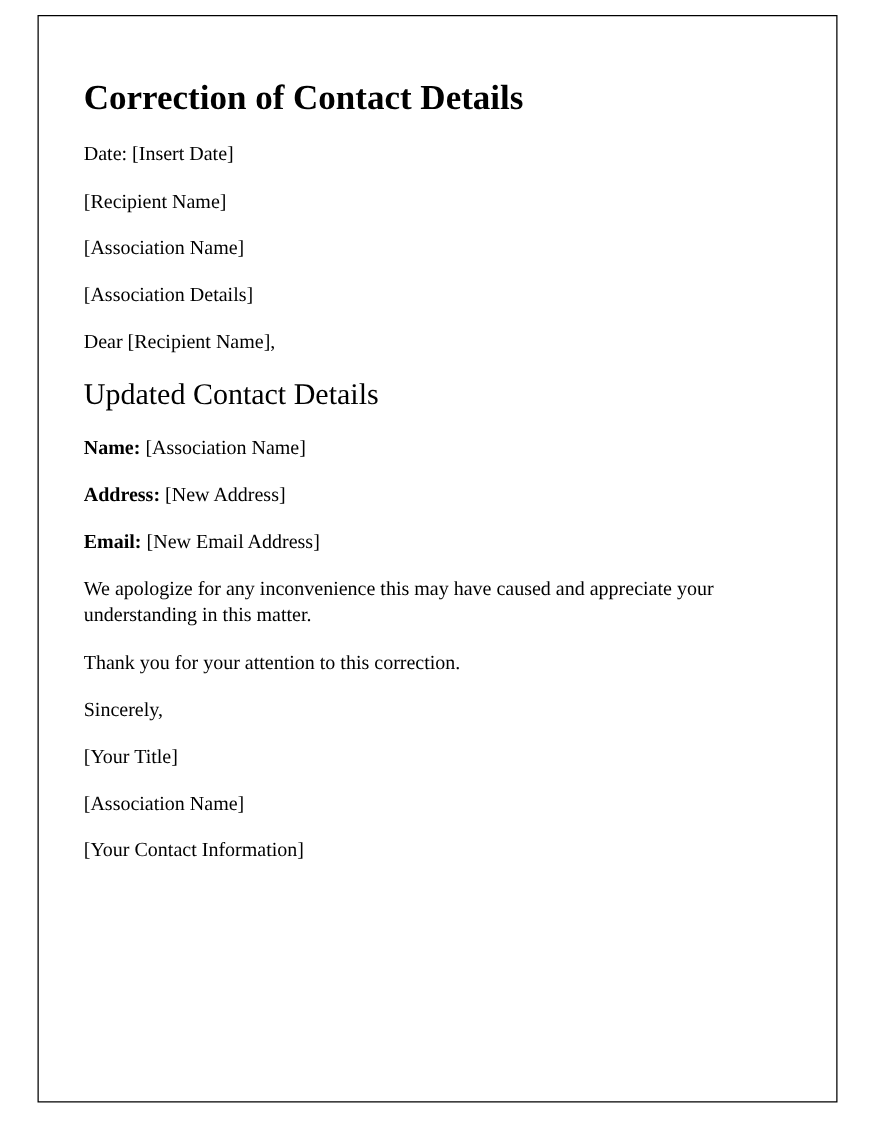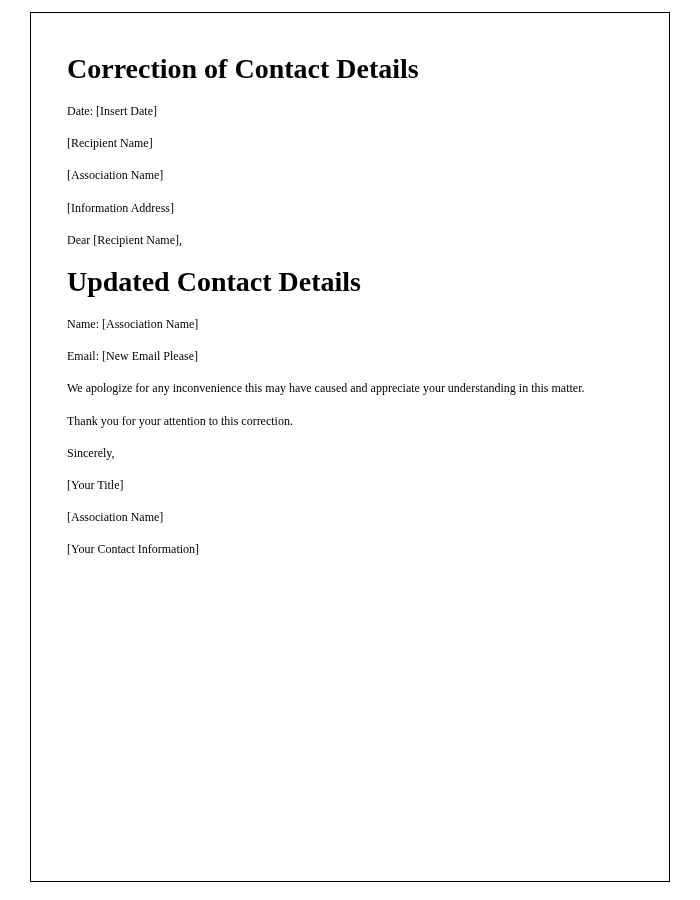--- a/index.html
+++ b/index.html
@@ -13,63 +13,66 @@
       width: 640px;
       margin: 12px auto;
       border: 1px solid #000000;
       padding: 32px 36px 40px 36px;
       box-sizing: border-box;
       min-height: 870px;
     }
     h1 {
       font-size: 28px;
       font-weight: bold;
-      margin: 8px 0 18px 0;
+      margin: 18px 0 18px 0;
     }
     h2 {
-      font-size: 28px;
-      font-weight: bold;
+      font-size: 24px;
+      font-weight: normal;
       margin: 18px 0 18px 0;
     }
     p {
-      font-size: 12px;
+      font-size: 16px;
       margin: 0 0 16px 0;
       line-height: 1.35;
     }
     .label {
-      font-weight: normal;
+      font-weight: bold;
     }
   </style>
 </head>
 <body>
 
 <div class="page">
 
   <h1>Correction of Contact Details</h1>
 
   <p>
     <span>Date: </span><span>[Insert Date]</span>
   </p>
 
   <p>[Recipient Name]</p>
   <p>[Association Name]</p>
-  <p>[Information Address]</p>
+  <p>[Association Details]</p>
 
   <p>
     <span>Dear </span><span>[Recipient Name]</span><span>,</span>
   </p>
 
 
   <h2>Updated Contact Details</h2>
 
   <p>
     <span class="label">Name: </span><span>[Association Name]</span>
   </p>
   <p>
-    <span class="label">Email: </span><span>[New Email Please]</span>
+    <span class="label">Address: </span><span>[New Address]</span>
+  </p>
+  <p>
+    <span class="label">Email: </span><span>[New Email Address]</span>
   </p>
 
   <p>We apologize for any inconvenience this may have caused and appreciate your understanding in this matter.</p>
   <p>Thank you for your attention to this correction.</p>
   <p>Sincerely,</p>
 
   <p>[Your Title]</p>
   <p>[Association Name]</p>
   <p>[Your Contact Information]</p>
 

